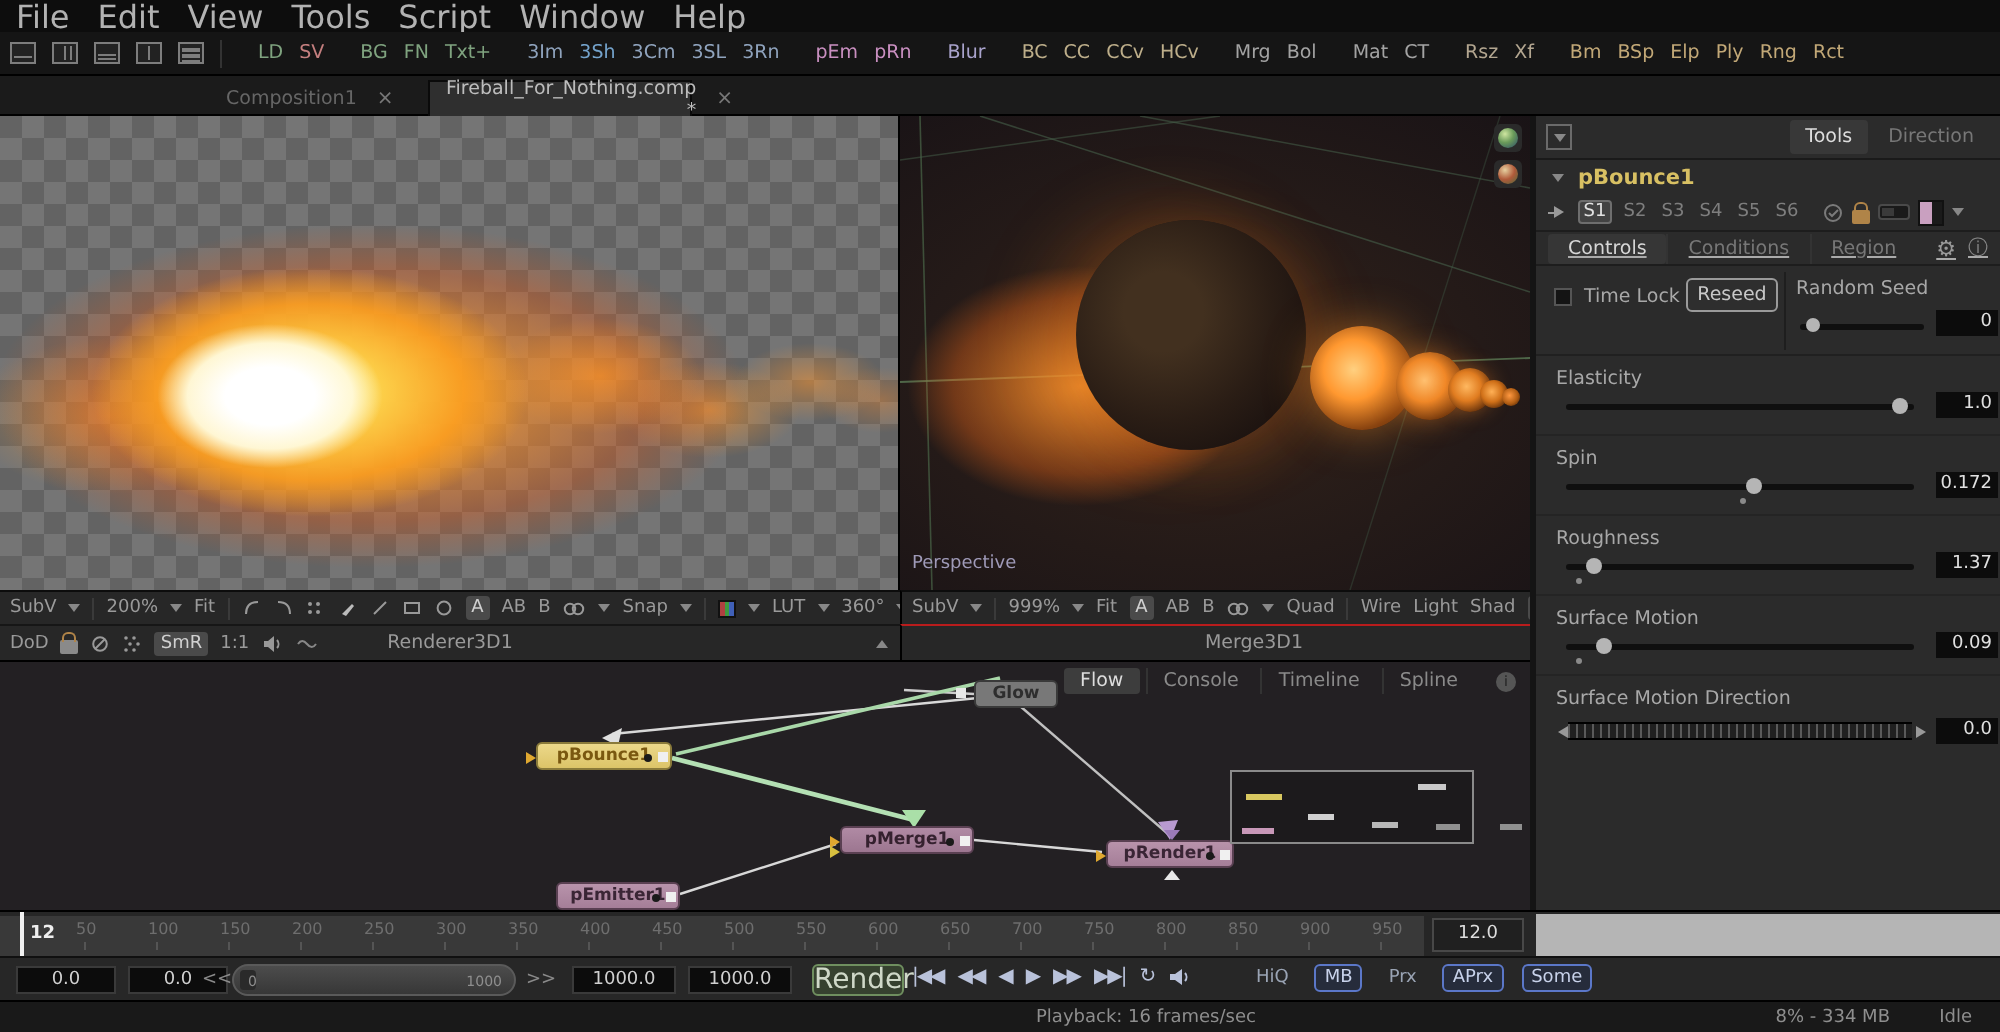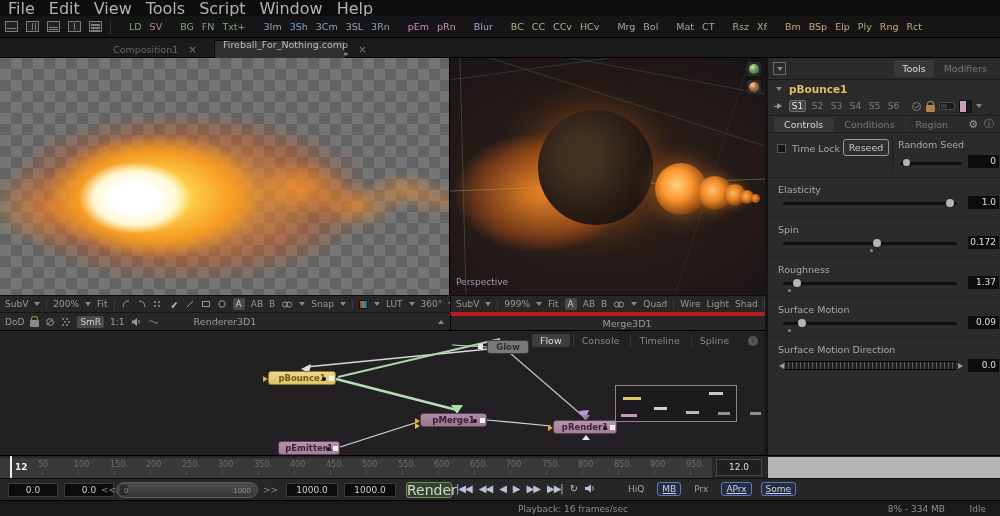--- a/index.html
+++ b/index.html
@@ -73,21 +73,21 @@
   .orb i{width:10px;height:10px;border-radius:50%;display:block;}
   .orb1{right:4px;top:4px;}  .orb1 i{background:radial-gradient(circle at 35% 30%,#cfe6a0 0%,#6a9a5a 45%,#2a4a6a 100%);}
   .orb2{right:4px;top:22px;} .orb2 i{background:radial-gradient(circle at 35% 30%,#e6d0a0 0%,#b05a3a 50%,#4a6a3a 100%);}
 
   
   .vtb{position:absolute;height:17px;background:#272727;border-top:1px solid #0c0c0c;display:flex;align-items:center;
        gap:6px;padding:0 5px;font-size:9px;color:#9a9a9a;white-space:nowrap;}
   .vtbL1{left:0;top:295px;width:450px;}
   .vtbL2{left:0;top:312px;width:450px;height:18px;border-top:1px solid #161616;}
   .vtbR1{left:450px;top:295px;width:315px;border-left:1px solid #000;}
-  .vtbR2{left:450px;top:312px;width:353px;height:18px;border-top:4px solid #b91c1c;border-left:1px solid #000;padding-left:18px;}
+  .vtbR2{left:450px;top:312px;width:353px;height:18px;border-top:1px solid #b91c1c;border-left:1px solid #000;padding-left:18px;}
   .caret-d{width:0;height:0;border:3px solid transparent;border-top:4px solid #888;display:inline-block;margin-top:3px;flex:0 0 auto;}
   .caret-u{width:0;height:0;border:3px solid transparent;border-bottom:4px solid #888;display:inline-block;margin-bottom:3px;flex:0 0 auto;}
   .vsep{width:1px;height:11px;background:#3a3a3a;flex:0 0 auto;}
   .boxed{background:#4a4a4a;border-radius:2px;padding:1px 3px;color:#d0d0d0;}
   .rgbsw{width:9px;height:9px;border:1px solid #111;flex:0 0 auto;
          background:linear-gradient(90deg,#b04040 33%,#3f9a3f 33% 66%,#4060b8 66%);}
   .vicon{flex:0 0 auto;display:inline-flex;}
   .viewname{position:absolute;left:0;right:0;text-align:center;color:#9a9a9a;font-size:9.5px;}
   .vtb .rcaret{position:absolute;right:6px;}
 
@@ -128,21 +128,21 @@
   .slot{width:15px;text-align:center;color:#7e7e7e;}
   .slot.on{background:#434343;border:1px solid #6e6e6e;border-radius:2px;color:#e2e2e2;width:17px;}
   .pin{width:11px;height:9px;position:relative;flex:0 0 auto;}
   .pin::before{content:'';position:absolute;left:0;top:4px;width:6px;height:1px;background:#999;}
   .pin::after{content:'';position:absolute;right:0;top:1px;border:3.5px solid transparent;border-left:5px solid #999;}
   .lockicon{width:9px;height:7px;background:#b08448;border-radius:1px;position:relative;flex:0 0 auto;margin-top:4px;}
   .lockicon::before{content:'';position:absolute;left:1px;top:-4px;width:5px;height:4px;border:1.5px solid #b08448;border-bottom:none;border-radius:3px 3px 0 0;}
   .toggle{width:16px;height:8px;background:#1a1a1a;border:1px solid #4a4a4a;border-radius:2px;position:relative;}
   .toggle::after{content:'';position:absolute;left:1px;top:1px;width:6px;height:4px;background:#3a3a3a;}
   .swatch{width:13px;height:13px;border:1px solid #111;background:linear-gradient(90deg,#c9a0c0 55%,#1a1a1a 55%);}
-  .subtabs{position:relative;height:18px;display:flex;align-items:center;border-top:1px solid #1d1d1d;border-bottom:1px solid #1d1d1d;font-size:9.5px;padding:0 6px;}
+  .subtabs{position:relative;height:18px;display:flex;align-items:center;border-top:1px solid #1d1d1d;border-bottom:1px solid #1d1d1d;font-size:9.5px;padding:0 6px;text-decoration:underline;}
   .subtab{padding:2px 10px;color:#777;}
   .subtab.on{color:#d6d6d6;background:#363636;border-radius:2px;}
   .subtab + .subtab{border-left:1px solid #333;}
   .gear{margin-left:auto;color:#999;font-size:11px;}
   .iinfo{color:#888;font-size:10px;margin-left:6px;}
   .ctrl-top{position:relative;height:45px;border-bottom:1px solid #202020;font-size:9.5px;color:#a8a8a8;}
   .cb{position:absolute;left:9px;top:11px;width:9px;height:9px;background:#141414;border:1px solid #555;}
   .tl-label{position:absolute;left:24px;top:10px;}
   .reseed{position:absolute;left:75px;top:6px;width:46px;height:17px;border:1px solid #9a9a9a;border-radius:3px;
           color:#c8c8c8;font-size:9.5px;text-align:center;line-height:15px;background:#2e2e2e;}
@@ -190,21 +190,21 @@
   .stepf{position:absolute;left:263px;top:6px;color:#8a8a8a;}
   .rangebar{position:absolute;left:116px;top:3px;width:142px;height:16px;border:1px solid #5a5a5a;border-radius:8px;
             background:linear-gradient(#4c4c4c,#373737);color:#8e8e8e;font-size:7px;}
   .rangebar .rs{position:absolute;left:7px;top:4px;} .rangebar .re{position:absolute;right:6px;top:4px;}
   .rangebar .rknob{position:absolute;left:3px;top:2px;width:8px;height:10px;background:#2a2a2a;border-radius:2px;}
   .renderbtn{position:absolute;left:406px;top:3px;width:46px;height:16px;background:#36412f;border:1px solid #6f8f5f;
              border-radius:3px;color:#cfd8c8;font-size:14px;text-align:center;line-height:14px;}
   .pbtns{position:absolute;left:456px;top:4px;display:flex;align-items:center;gap:7px;color:#b9c2da;font-size:10px;letter-spacing:-1px;}
   .ptoggles{position:absolute;left:624px;top:3px;display:flex;align-items:center;gap:9px;color:#9aa4b4;}
   .ptog{padding:1px 4px;}
-  .ptog.on{border:1px solid #5b77c8;border-radius:3px;background:#262c3b;color:#c8d2ea;text-decoration:underline;}
+  .ptog.on{border:1px solid #5b77c8;border-radius:3px;background:#262c3b;color:#c8d2ea;}
 
   
   .status{position:absolute;left:0;top:500px;width:1000px;height:16px;background:#191919;border-top:1px solid #000;
           font-size:9px;color:#8e8e8e;}
   .st-play{position:absolute;left:518px;top:3px;}
   .st-mem{position:absolute;right:55px;top:3px;}
   .st-idle{position:absolute;right:14px;top:3px;}
   svg{display:block;}
 </style>
 </head>
@@ -474,21 +474,21 @@
     </div>
   </div>
 
   <div class="inspector">
     <div class="insp-head">
       <span class="headbox">
           <span class="caret-d"></span>
         </span>
       <span class="itabs">
         <span class="itab on">Tools</span>
-        <span class="itab">Modifiers</span>
+        <span class="itab">Direction</span>
       </span>
     </div>
     <div class="node-head">
       <span class="caret-d"></span>
       <span class="node-title">pBounce1</span>
     </div>
     <div class="slotrow">
       <span class="pin"></span>
       <span style="display:contents">
         

